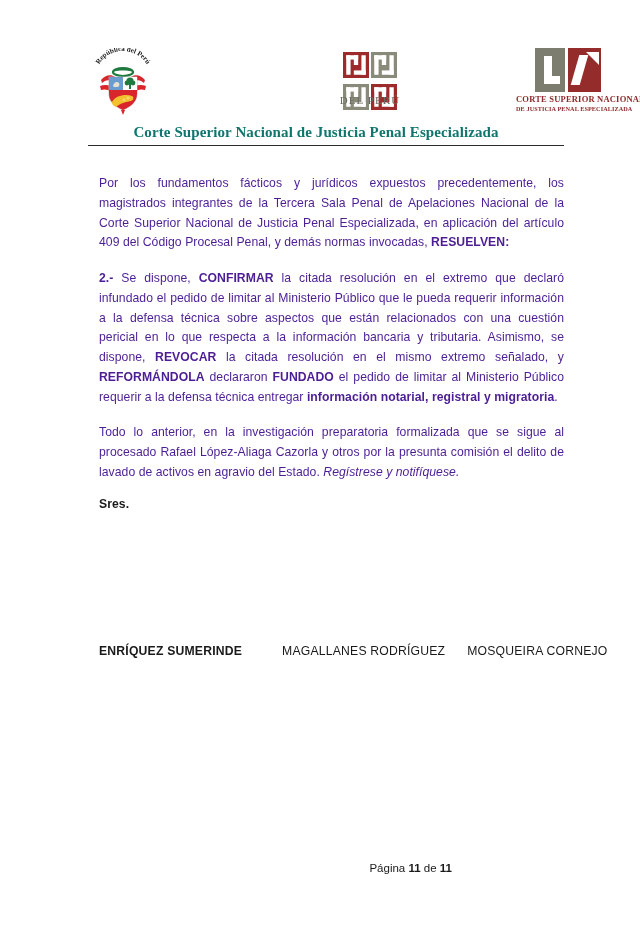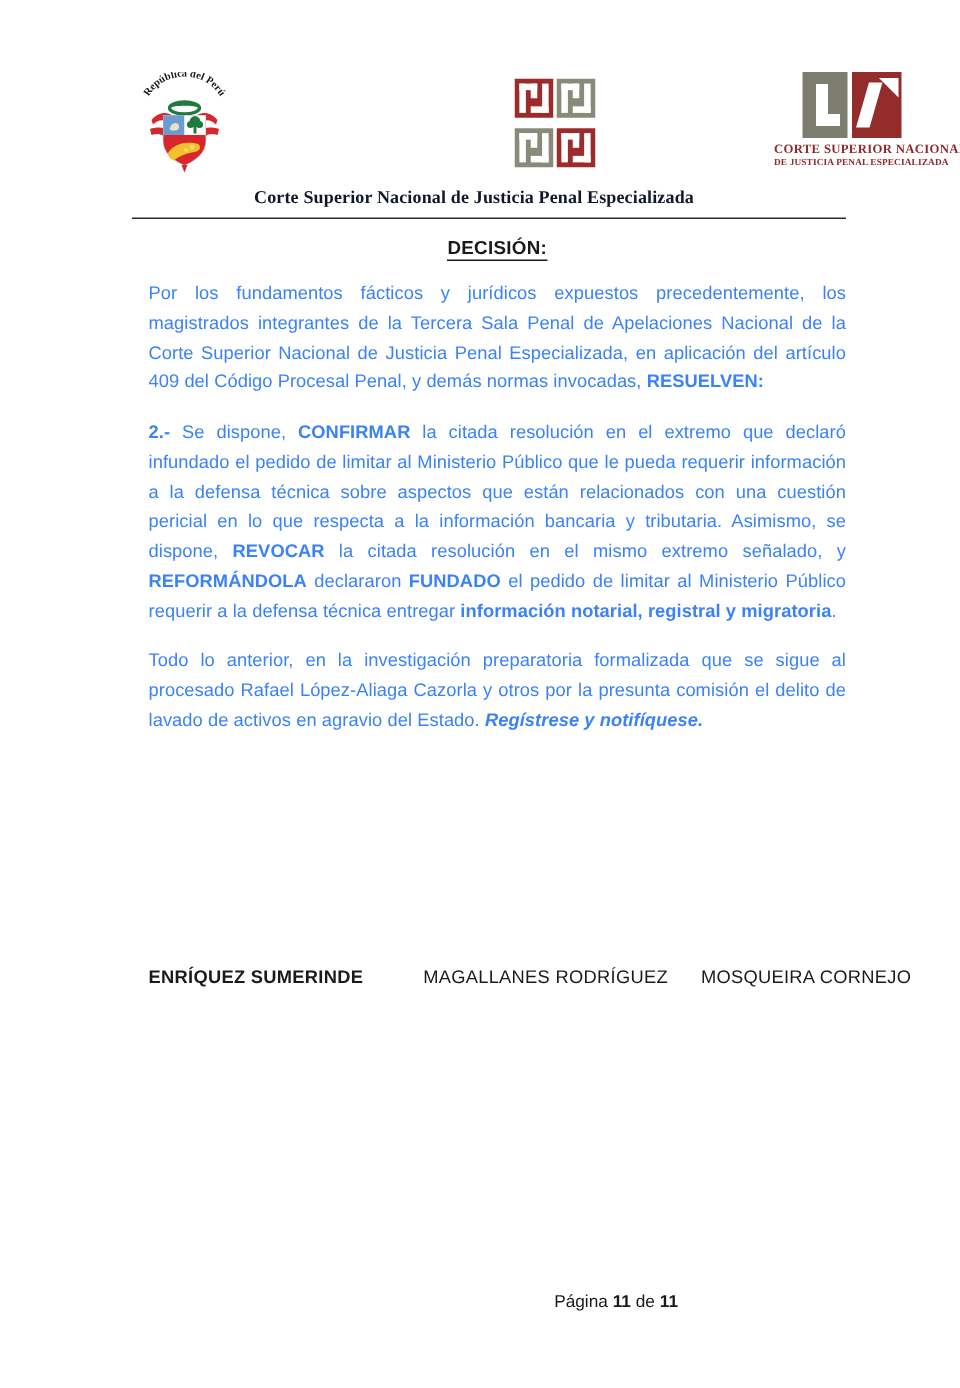--- a/index.html
+++ b/index.html
@@ -163,22 +163,22 @@
 
   
   .court-title {
     position: absolute;
     left: 0;
     top: 124px;
     width: 632px;
     text-align: center;
     font-family: "Liberation Serif", serif;
     font-weight: bold;
-    font-size: 12px;
-    color: #0f172a;
+    font-size: 15px;
+    color: #0f766e;
     letter-spacing: 0.1px;
   }
   .header-rule {
     position: absolute;
     left: 88px;
     top: 145px;
     width: 476px;
     height: 1px;
     background: #2b2b2b;
   }
@@ -197,31 +197,31 @@
     font-size: 12.5px;
     letter-spacing: 0.2px;
     margin: 0 0 14px 0;
   }
   .decision-heading span {
     border-bottom: 1.3px solid #1a1a1a;
     padding-bottom: 1px;
   }
 
   p.para {
-    margin: 0 0 14px 0;
+    margin: 16px 0 14px 0;
     text-align: justify;
     font-size: 12.2px;
     line-height: 1.62;
     letter-spacing: 0.05px;
-    color: #3b82f6;
+    color: #4c1d95;
   }
   p.para:last-child { margin-bottom: 0; }
 
   b, strong { font-weight: bold; }
-  .bi { font-weight: bold; font-style: italic; }
+  .bi { font-weight: normal; font-style: italic; }
 
   .sres {
     margin: 0;
     font-weight: bold;
     font-size: 12.2px;
     letter-spacing: 0.05px;
   }
 
   
   .signatures {
@@ -339,20 +339,21 @@
           <svg viewBox="0 0 24 24" width="100%" height="100%">
             <rect width="24" height="24" fill="#9e2b2b"></rect>
             <rect x="3" y="3" width="4" height="18" fill="#ffffff"></rect>
             <rect x="3" y="3" width="11" height="4" fill="#ffffff"></rect>
             <rect x="10" y="3" width="4" height="9" fill="#ffffff"></rect>
             <rect x="17" y="3" width="4" height="18" fill="#ffffff"></rect>
             <rect x="10" y="17" width="11" height="4" fill="#ffffff"></rect>
           </svg>
         </div>
       </div>
+      <div class="pj-sub">DEL PERÚ</div>
     </div>
 
     <div class="csn-logo">
       <div class="csn-mark">
         <div class="csn-block-gray"></div>
         <div class="csn-block-red"></div>
         <div class="csn-j"></div>
         <div class="csn-j2"></div>
         <div class="csn-slash"></div>
         <div class="csn-corner"></div>
@@ -360,31 +361,29 @@
       <div class="csn-line1">CORTE SUPERIOR NACIONAL</div>
       <div class="csn-line2">DE JUSTICIA PENAL ESPECIALIZADA</div>
     </div>
 
     <div class="court-title">Corte Superior Nacional de Justicia Penal Especializada</div>
     <div class="header-rule"></div>
   </div>
 
   <div class="content">
 
-    <div class="decision-heading">
-      <span>DECISIÓN:</span>
-    </div>
 
     <p class="para"><span>Por los fundamentos fácticos y jurídicos expuestos precedentemente, los magistrados integrantes de la Tercera Sala Penal de Apelaciones Nacional de la Corte Superior Nacional de Justicia Penal Especializada, en aplicación del artículo 409 del Código Procesal Penal, y demás normas invocadas, </span><b>RESUELVEN:</b></p>
 
 
     <p class="para"><b>2.- </b><span>Se dispone, </span><b>CONFIRMAR</b><span> la citada resolución en el extremo que declaró infundado el pedido de limitar al Ministerio Público que le pueda requerir información a la defensa técnica sobre aspectos que están relacionados con una cuestión pericial en lo que respecta a la información bancaria y tributaria. Asimismo, se dispone, </span><b>REVOCAR</b><span> la citada resolución en el mismo extremo señalado, y </span><b>REFORMÁNDOLA</b><span> declararon </span><b>FUNDADO</b><span> el pedido de limitar al Ministerio Público requerir a la defensa técnica entregar </span><b>información notarial, registral y migratoria</b><span>.</span></p>
 
     <p class="para"><span>Todo lo anterior, en la investigación preparatoria formalizada que se sigue al procesado Rafael López-Aliaga Cazorla y otros por la presunta comisión el delito de lavado de activos en agravio del Estado. </span><span class="bi">Regístrese y notifíquese.</span></p>
 
+    <p class="sres">Sres.</p>
   </div>
 
   <div class="signatures">
     <span class="sig sig-1">ENRÍQUEZ SUMERINDE</span>
     <span class="sig sig-2">MAGALLANES RODRÍGUEZ</span>
     <span class="sig sig-3">MOSQUEIRA CORNEJO</span>
   </div>
 
   <div class="footer"><span>Página </span><b>11</b><span> de </span><b>11</b></div>
 

